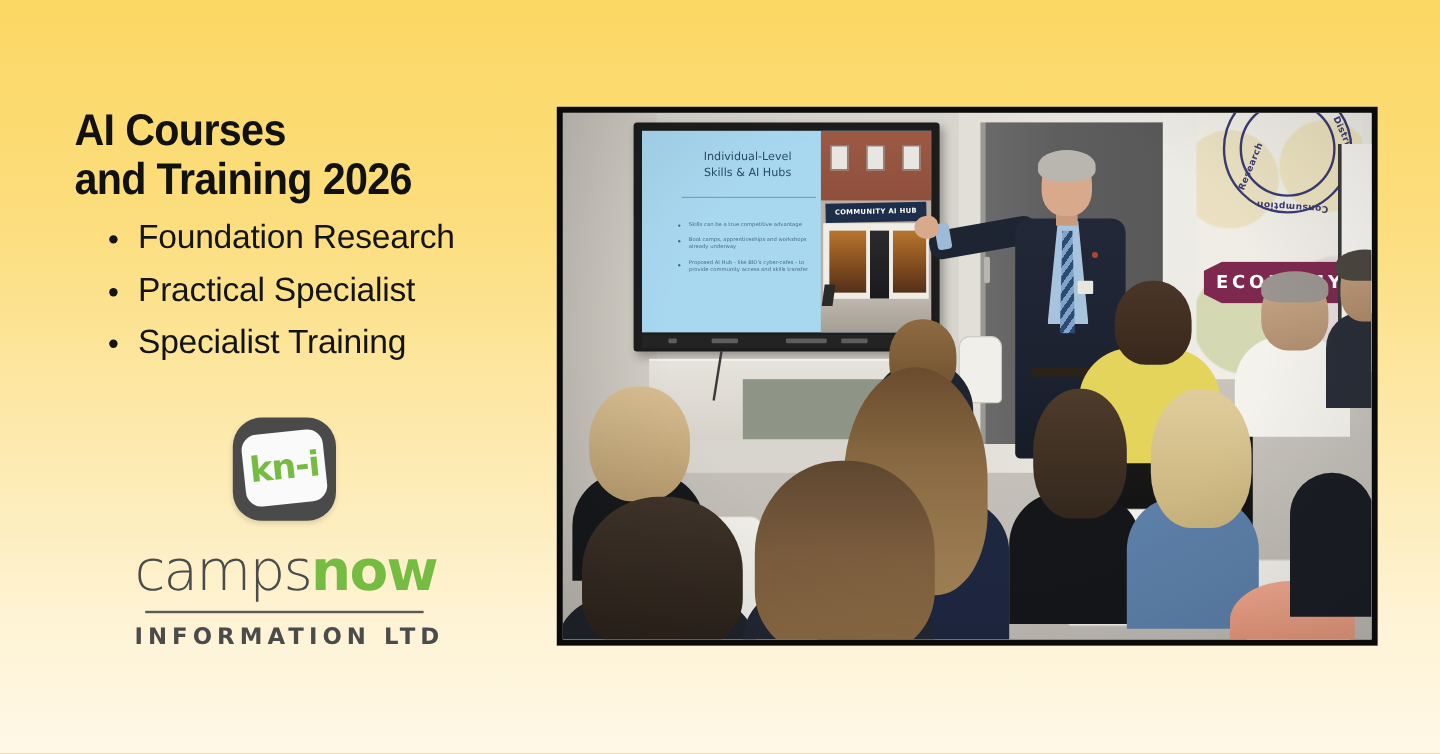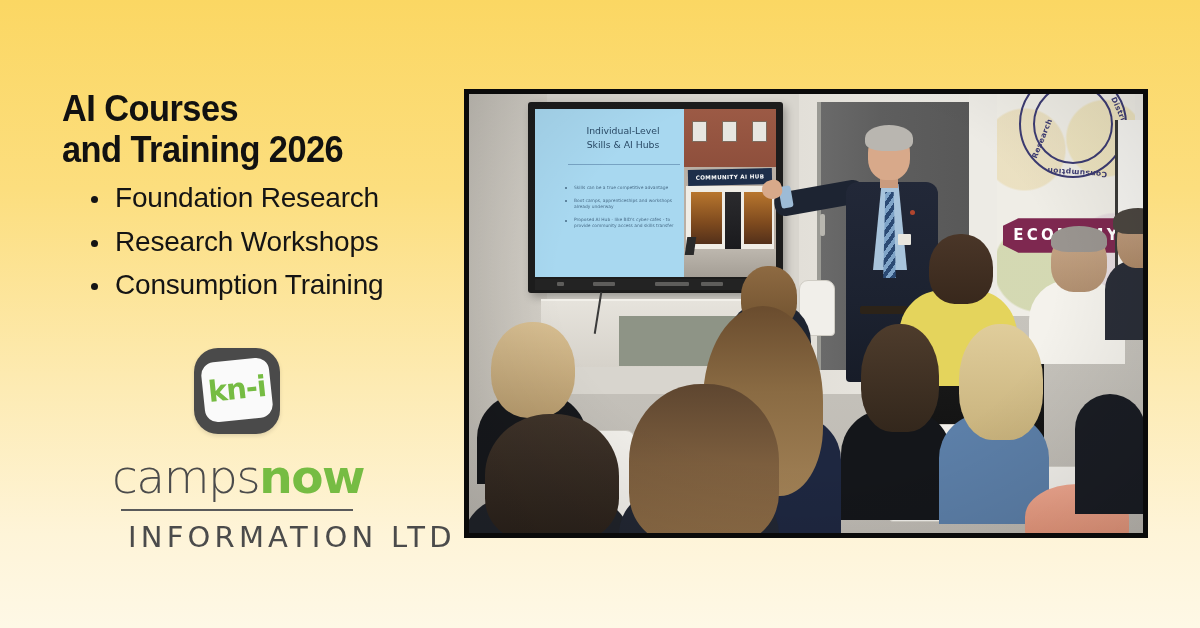--- a/index.html
+++ b/index.html
@@ -133,27 +133,26 @@
     font-weight: bold;
   }
   #logo-rule {
     width: 232px;
     height: 2px;
     background: #5A5A5A;
     margin: 7px auto 0 auto;
   }
   #logo-subtitle {
     margin-top: 9px;
-    font-size: 29px;
+    font-size: 19px;
     letter-spacing: 4.2px;
     color: #4B4B4B;
-    font-weight: 400;
+    font-weight: 700;
     white-space: nowrap;
     font-family: "DejaVu Sans", sans-serif;
-    margin-left: 16px;
   }
 
   
   #photo-frame {
     position: absolute;
     left: 464px;
     top: 89px;
     width: 684px;
     height: 449px;
     border: 5px solid #0A0A0A;
@@ -435,22 +434,22 @@
 
   <div id="left-panel">
 
     <div id="headline">
       <span class="hl-line">AI Courses</span>
       <span class="hl-line">and Training 2026</span>
     </div>
 
     <ul id="bullet-list">
       <li>Foundation Research</li>
-      <li>Research Workshops</li>
-      <li>Consumption Training</li>
+      <li>Practical Specialist</li>
+      <li>Specialist Training</li>
     </ul>
 
     <div id="logo-block">
       <div id="app-icon">
         <div id="app-icon-card">
           <span id="app-icon-text">kn-i</span>
         </div>
       </div>
       <div id="wordmark">
         <span class="wm-know">camps</span><span class="wm-now">now</span>

